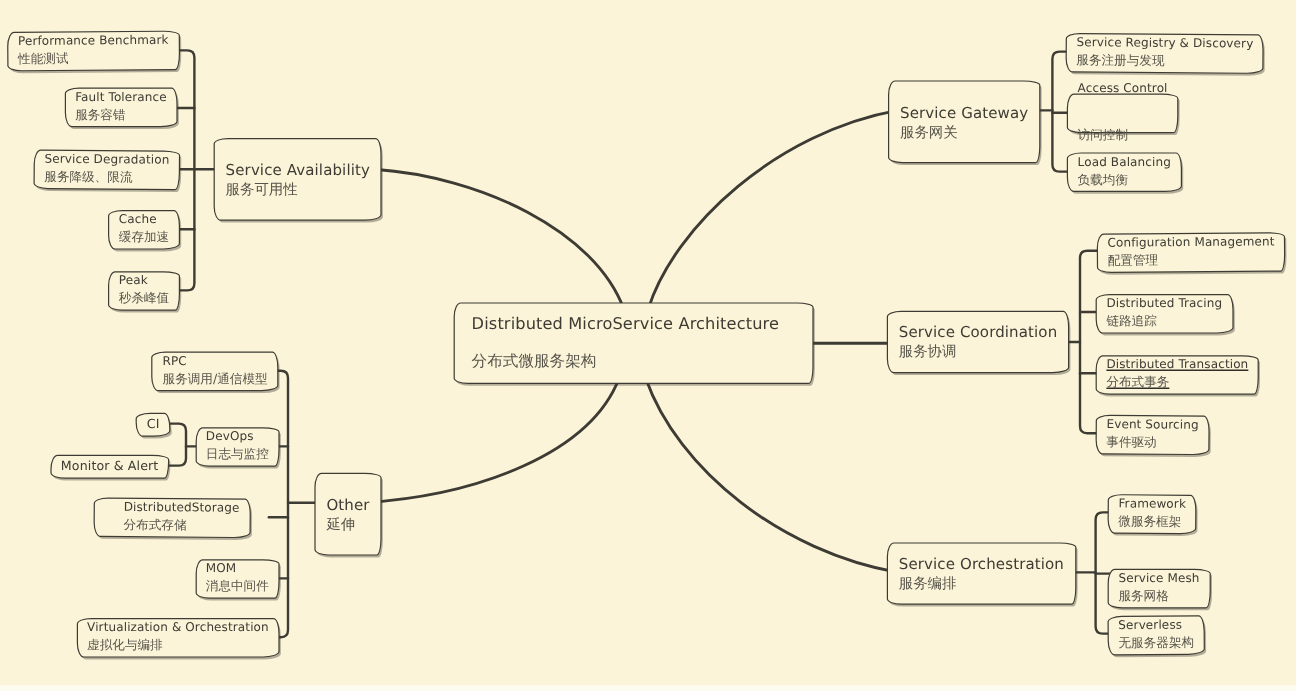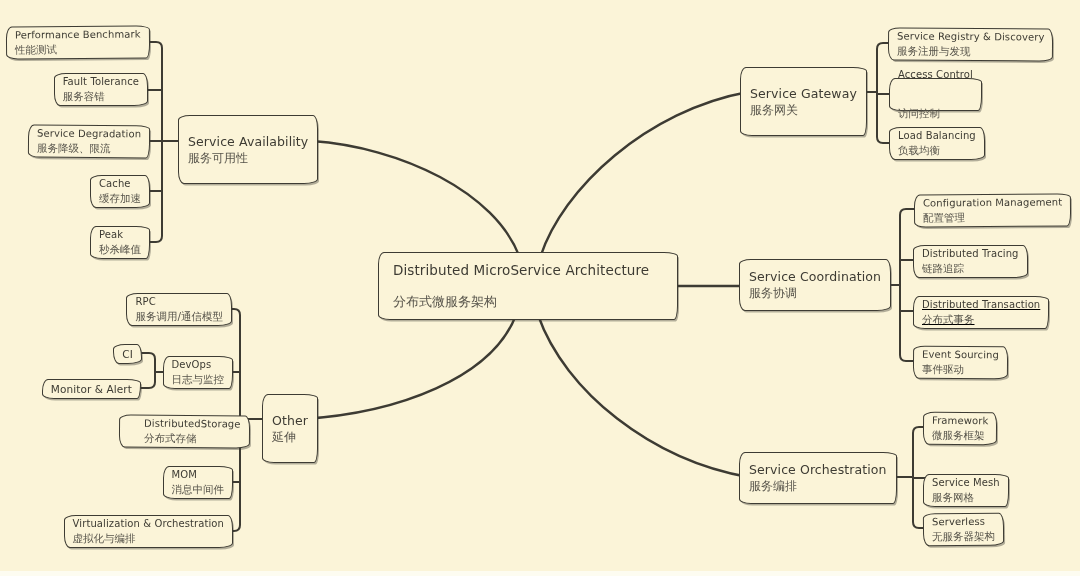--- a/index.html
+++ b/index.html
@@ -176,21 +176,21 @@
   <div class="node child r1" style="right:847px;top:356px;">
     <span class="en">DevOps</span>
     <span class="zh">日志与监控</span>
   </div>
   <div class="node leaf r2" style="right:938px;top:344px;">
     <span class="en">CI</span>
   </div>
   <div class="node leaf r1" style="right:939px;top:379px;">
     <span class="en">Monitor &amp; Alert</span>
   </div>
-  <div class="node child r2 t1" style="right:830px;top:415px;padding-left:24px;">
+  <div class="node child r2 t1" style="right:871px;top:415px;padding-left:24px;">
     <span class="en">DistributedStorage</span>
     <span class="zh">分布式存储</span>
   </div>
   <div class="node child r1" style="right:847px;top:466px;">
     <span class="en">MOM</span>
     <span class="zh">消息中间件</span>
   </div>
   <div class="node child r2" style="right:847px;top:515px;">
     <span class="en">Virtualization &amp; Orchestration</span>
     <span class="zh">虚拟化与编排</span>

